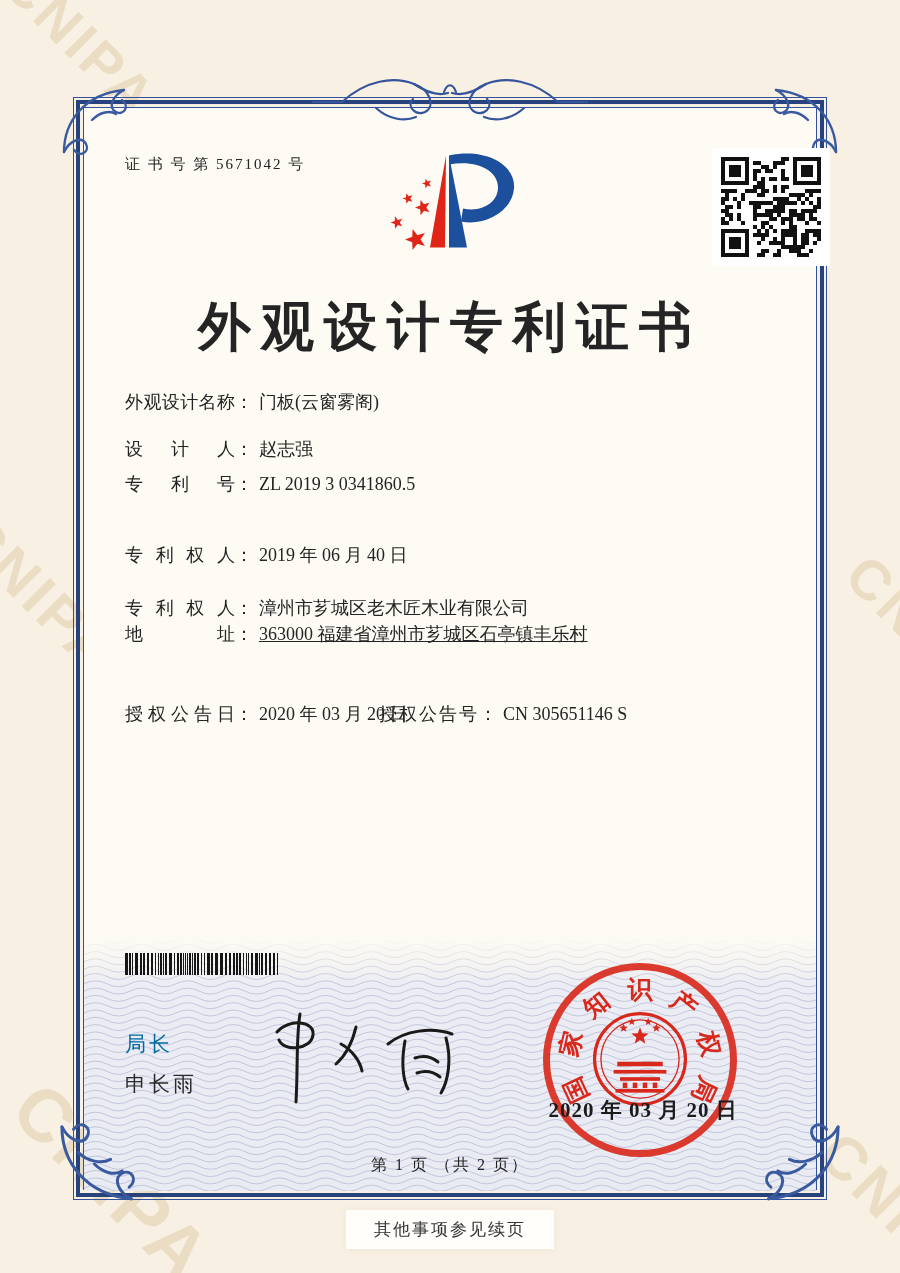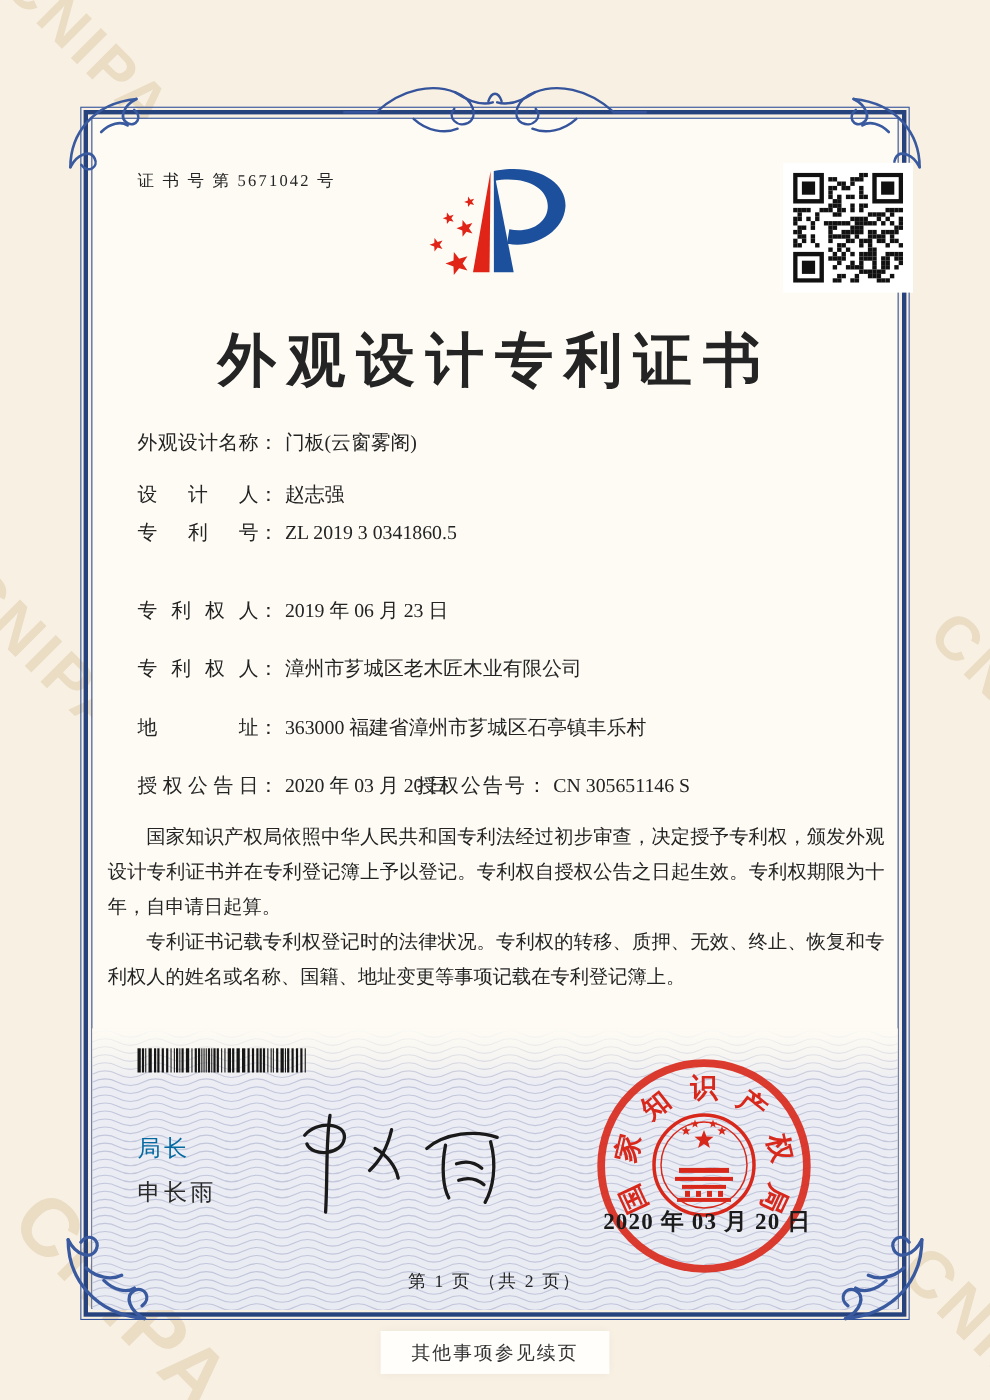--- a/index.html
+++ b/index.html
@@ -370,39 +370,35 @@
   <div class="row" style="top:389px;">
     <span class="flabel">外观设计名称</span><span class="fcolon">：</span><span>门板(云窗雾阁)</span>
   </div>
   <div class="row" style="top:436px;">
     <span class="flabel">设计人</span><span class="fcolon">：</span><span>赵志强</span>
   </div>
   <div class="row" style="top:471px;">
     <span class="flabel">专利号</span><span class="fcolon">：</span><span>ZL 2019 3 0341860.5</span>
   </div>
   <div class="row" style="top:542px;">
-    <span class="flabel">专利权人</span><span class="fcolon">：</span><span>2019 年 06 月 23 日</span>
+    <span class="flabel">专利权人</span><span class="fcolon">：</span><span>2019 年 06 月 40 日</span>
   </div>
   <div class="row" style="top:595px;">
     <span class="flabel">专利权人</span><span class="fcolon">：</span><span>漳州市芗城区老木匠木业有限公司</span>
   </div>
-  <div class="row" style="top:648px;">
+  <div class="row" style="top:621px;text-decoration:underline;">
     <span class="flabel">地址</span><span class="fcolon">：</span><span>363000 福建省漳州市芗城区石亭镇丰乐村</span>
   </div>
   <div class="row" style="top:701px;">
     <span class="flabel">授权公告日</span><span class="fcolon">：</span><span>2020 年 03 月 20 日</span>
     <span class="grant2">
       <span class="g2label">授权公告号</span><span class="fcolon">：</span><span>CN 305651146 S</span>
     </span>
   </div>
 
-  <div class="body-text">
-    <p>国家知识产权局依照中华人民共和国专利法经过初步审查，决定授予专利权，颁发外观设计专利证书并在专利登记簿上予以登记。专利权自授权公告之日起生效。专利权期限为十年，自申请日起算。</p>
-    <p>专利证书记载专利权登记时的法律状况。专利权的转移、质押、无效、终止、恢复和专利权人的姓名或名称、国籍、地址变更等事项记载在专利登记簿上。</p>
-  </div>
 
   <div class="wave-zone">
     <svg id="waves" width="732" height="256">
         <path d="M0 5.0 q11.5 -6 23 0 q11.5 6 23 0 q11.5 -6 23 0 q11.5 6 23 0 q11.5 -6 23 0 q11.5 6 23 0 q11.5 -6 23 0 q11.5 6 23 0 q11.5 -6 23 0 q11.5 6 23 0 q11.5 -6 23 0 q11.5 6 23 0 q11.5 -6 23 0 q11.5 6 23 0 q11.5 -6 23 0 q11.5 6 23 0 q11.5 -6 23 0 q11.5 6 23 0 q11.5 -6 23 0 q11.5 6 23 0 q11.5 -6 23 0 q11.5 6 23 0 q11.5 -6 23 0 q11.5 6 23 0 q11.5 -6 23 0 q11.5 6 23 0 q11.5 -6 23 0 q11.5 6 23 0 q11.5 -6 23 0 q11.5 6 23 0 q11.5 -6 23 0 q11.5 6 23 0" stroke="rgba(128,138,178,0.38)" stroke-width="1" fill="none"></path>
         <path d="M0 12.3 q11.5 -6 23 0 q11.5 6 23 0 q11.5 -6 23 0 q11.5 6 23 0 q11.5 -6 23 0 q11.5 6 23 0 q11.5 -6 23 0 q11.5 6 23 0 q11.5 -6 23 0 q11.5 6 23 0 q11.5 -6 23 0 q11.5 6 23 0 q11.5 -6 23 0 q11.5 6 23 0 q11.5 -6 23 0 q11.5 6 23 0 q11.5 -6 23 0 q11.5 6 23 0 q11.5 -6 23 0 q11.5 6 23 0 q11.5 -6 23 0 q11.5 6 23 0 q11.5 -6 23 0 q11.5 6 23 0 q11.5 -6 23 0 q11.5 6 23 0 q11.5 -6 23 0 q11.5 6 23 0 q11.5 -6 23 0 q11.5 6 23 0 q11.5 -6 23 0 q11.5 6 23 0" stroke="rgba(128,138,178,0.38)" stroke-width="1" fill="none"></path>
         <path d="M0 19.6 q11.5 -6 23 0 q11.5 6 23 0 q11.5 -6 23 0 q11.5 6 23 0 q11.5 -6 23 0 q11.5 6 23 0 q11.5 -6 23 0 q11.5 6 23 0 q11.5 -6 23 0 q11.5 6 23 0 q11.5 -6 23 0 q11.5 6 23 0 q11.5 -6 23 0 q11.5 6 23 0 q11.5 -6 23 0 q11.5 6 23 0 q11.5 -6 23 0 q11.5 6 23 0 q11.5 -6 23 0 q11.5 6 23 0 q11.5 -6 23 0 q11.5 6 23 0 q11.5 -6 23 0 q11.5 6 23 0 q11.5 -6 23 0 q11.5 6 23 0 q11.5 -6 23 0 q11.5 6 23 0 q11.5 -6 23 0 q11.5 6 23 0 q11.5 -6 23 0 q11.5 6 23 0" stroke="rgba(128,138,178,0.38)" stroke-width="1" fill="none"></path>
         <path d="M0 26.9 q11.5 -6 23 0 q11.5 6 23 0 q11.5 -6 23 0 q11.5 6 23 0 q11.5 -6 23 0 q11.5 6 23 0 q11.5 -6 23 0 q11.5 6 23 0 q11.5 -6 23 0 q11.5 6 23 0 q11.5 -6 23 0 q11.5 6 23 0 q11.5 -6 23 0 q11.5 6 23 0 q11.5 -6 23 0 q11.5 6 23 0 q11.5 -6 23 0 q11.5 6 23 0 q11.5 -6 23 0 q11.5 6 23 0 q11.5 -6 23 0 q11.5 6 23 0 q11.5 -6 23 0 q11.5 6 23 0 q11.5 -6 23 0 q11.5 6 23 0 q11.5 -6 23 0 q11.5 6 23 0 q11.5 -6 23 0 q11.5 6 23 0 q11.5 -6 23 0 q11.5 6 23 0" stroke="rgba(128,138,178,0.38)" stroke-width="1" fill="none"></path>
         <path d="M0 34.2 q11.5 -6 23 0 q11.5 6 23 0 q11.5 -6 23 0 q11.5 6 23 0 q11.5 -6 23 0 q11.5 6 23 0 q11.5 -6 23 0 q11.5 6 23 0 q11.5 -6 23 0 q11.5 6 23 0 q11.5 -6 23 0 q11.5 6 23 0 q11.5 -6 23 0 q11.5 6 23 0 q11.5 -6 23 0 q11.5 6 23 0 q11.5 -6 23 0 q11.5 6 23 0 q11.5 -6 23 0 q11.5 6 23 0 q11.5 -6 23 0 q11.5 6 23 0 q11.5 -6 23 0 q11.5 6 23 0 q11.5 -6 23 0 q11.5 6 23 0 q11.5 -6 23 0 q11.5 6 23 0 q11.5 -6 23 0 q11.5 6 23 0 q11.5 -6 23 0 q11.5 6 23 0" stroke="rgba(128,138,178,0.38)" stroke-width="1" fill="none"></path>
         <path d="M0 41.5 q11.5 -6 23 0 q11.5 6 23 0 q11.5 -6 23 0 q11.5 6 23 0 q11.5 -6 23 0 q11.5 6 23 0 q11.5 -6 23 0 q11.5 6 23 0 q11.5 -6 23 0 q11.5 6 23 0 q11.5 -6 23 0 q11.5 6 23 0 q11.5 -6 23 0 q11.5 6 23 0 q11.5 -6 23 0 q11.5 6 23 0 q11.5 -6 23 0 q11.5 6 23 0 q11.5 -6 23 0 q11.5 6 23 0 q11.5 -6 23 0 q11.5 6 23 0 q11.5 -6 23 0 q11.5 6 23 0 q11.5 -6 23 0 q11.5 6 23 0 q11.5 -6 23 0 q11.5 6 23 0 q11.5 -6 23 0 q11.5 6 23 0 q11.5 -6 23 0 q11.5 6 23 0" stroke="rgba(128,138,178,0.38)" stroke-width="1" fill="none"></path>
         <path d="M0 48.8 q11.5 -6 23 0 q11.5 6 23 0 q11.5 -6 23 0 q11.5 6 23 0 q11.5 -6 23 0 q11.5 6 23 0 q11.5 -6 23 0 q11.5 6 23 0 q11.5 -6 23 0 q11.5 6 23 0 q11.5 -6 23 0 q11.5 6 23 0 q11.5 -6 23 0 q11.5 6 23 0 q11.5 -6 23 0 q11.5 6 23 0 q11.5 -6 23 0 q11.5 6 23 0 q11.5 -6 23 0 q11.5 6 23 0 q11.5 -6 23 0 q11.5 6 23 0 q11.5 -6 23 0 q11.5 6 23 0 q11.5 -6 23 0 q11.5 6 23 0 q11.5 -6 23 0 q11.5 6 23 0 q11.5 -6 23 0 q11.5 6 23 0 q11.5 -6 23 0 q11.5 6 23 0" stroke="rgba(128,138,178,0.38)" stroke-width="1" fill="none"></path>

